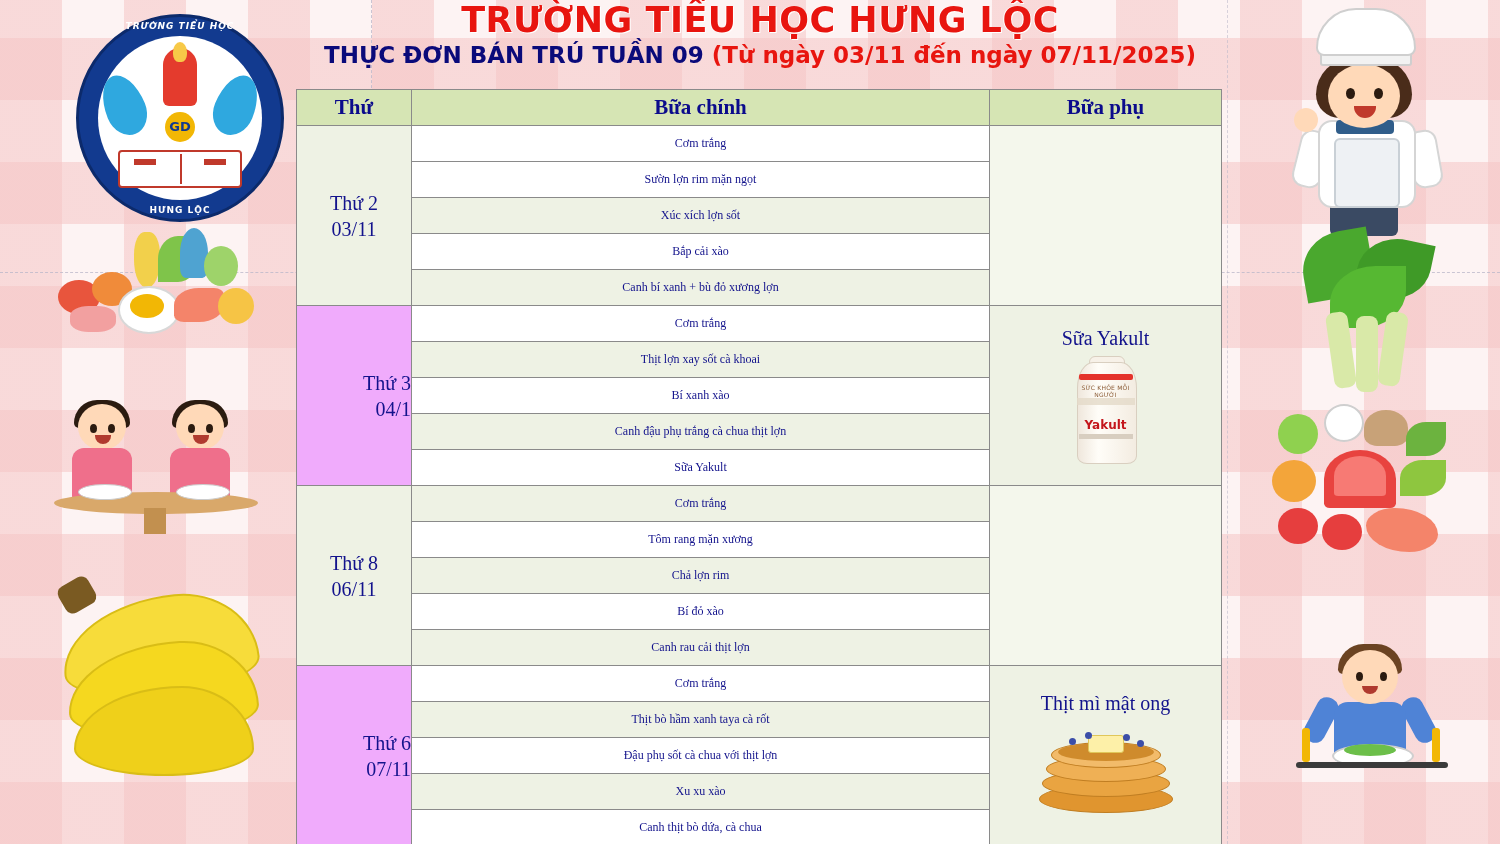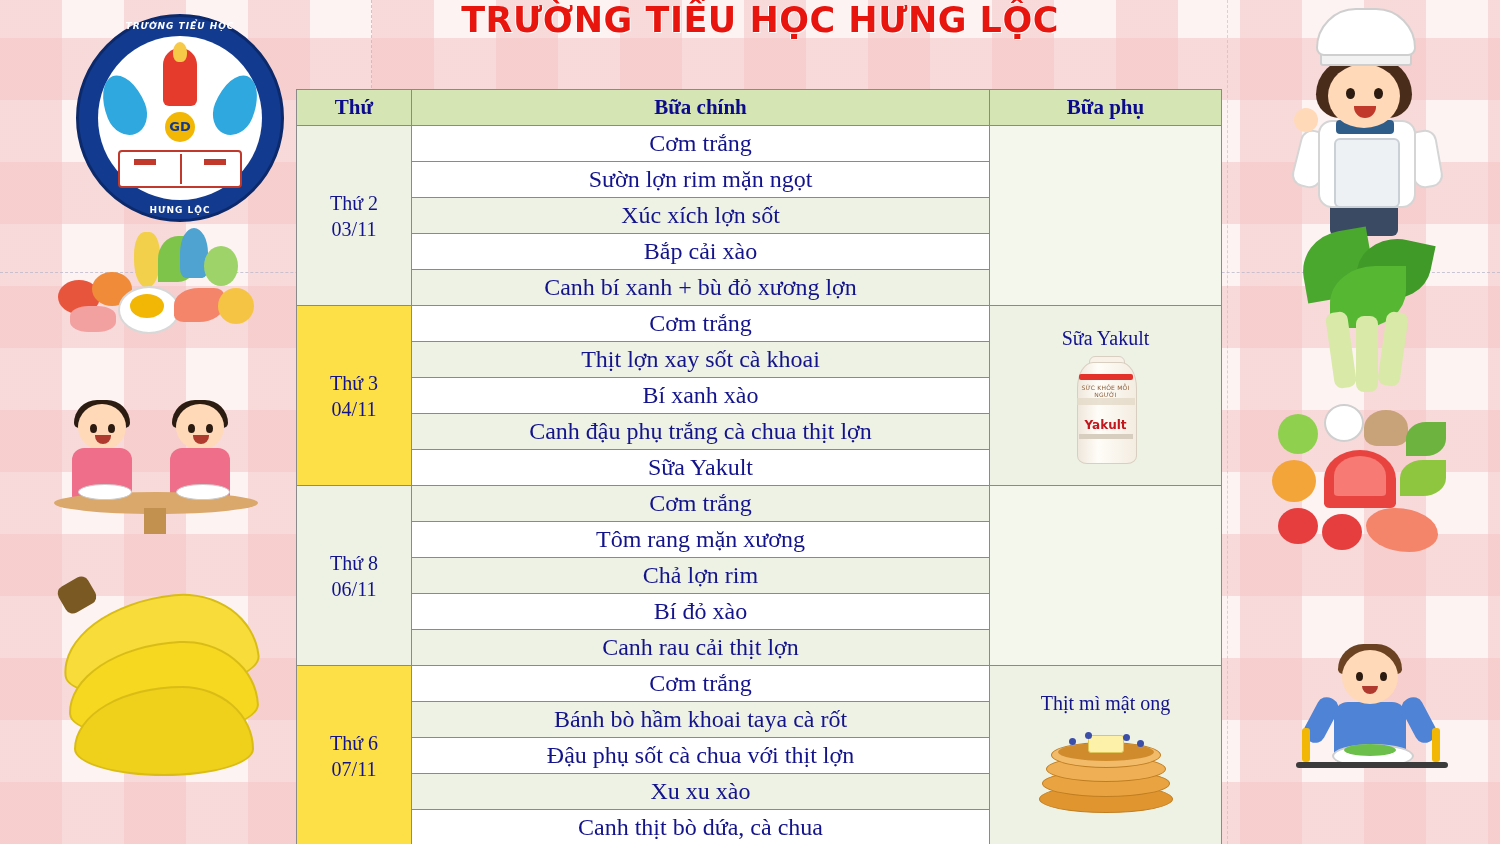--- a/index.html
+++ b/index.html
@@ -119,22 +119,22 @@
   col.c-day   { width: 115px; }
   col.c-main  { width: 578px; }
   col.c-snack { width: 232px; }
 
   td.day {
     font-weight: normal;
     font-size: 20px;
     line-height: 1.3;
     background: #eef2e4;
   }
-  td.day.alt { background: #fde047; }
-  td.dish { font-size: 24px; }
+  td.day.alt { background: #f0abfc; text-align: right; }
+  td.dish { font-size: 12px; }
   td.dish.shade { background: #eef2e4; }
   td.dish.plain { background: #ffffff; }
   td.snack {
     font-size: 20px;
     vertical-align: top;
     padding-top: 10px;
     background: #eef2e4;
   }
   td.snack.plain { background: #f4f7ec; }
   .snack-label { display: block; margin-bottom: 4px; }
@@ -561,20 +561,23 @@
   <div class="logo-flame"></div>
   <div class="logo-gd">GD</div>
   <div class="logo-book">
     <div class="b1"></div>
       <div class="b2"></div>
   </div>
 </div>
 
 <div class="header">
   <div class="title-main">TRƯỜNG TIỂU HỌC HƯNG LỘC</div>
+  <div class="title-sub">
+    <span>THỰC ĐƠN BÁN TRÚ TUẦN 09 </span><span class="red">(Từ ngày 03/11  đến ngày 07/11/2025)</span>
+  </div>
 </div>
 
 <div class="menu-wrap">
   <table class="menu">
     <colgroup>
       <col class="c-day">
         <col class="c-main">
         <col class="c-snack">
     </colgroup>
     <thead>
@@ -603,21 +606,21 @@
       <tr>
         <td class="dish plain">Bắp cải xào</td>
       </tr>
       <tr>
         <td class="dish shade">Canh bí xanh + bù đỏ xương lợn</td>
       </tr>
 
       <tr>
         <td class="day alt" rowspan="5">
           <div>Thứ 3</div>
-          <div>04/11</div>
+          <div>04/1</div>
         </td>
         <td class="dish plain">Cơm trắng</td>
         <td class="snack" rowspan="5">
           <span class="snack-label">Sữa Yakult</span>
           <div class="yakult">
             <div class="yk-neck"></div>
             <div class="yk-body"></div>
             <div class="yk-red1"></div>
             <div class="yk-txt">SỨC KHỎE MỖI NGƯỜI</div>
             <div class="yk-waist"></div>
@@ -676,21 +679,21 @@
             <div class="syrup"></div>
             <div class="butter"></div>
             <div class="berry" style="left:38px;bottom:74px;"></div>
             <div class="berry" style="left:54px;bottom:80px;"></div>
             <div class="berry" style="left:92px;bottom:78px;"></div>
             <div class="berry" style="left:106px;bottom:72px;"></div>
           </div>
         </td>
       </tr>
       <tr>
-        <td class="dish shade">Bánh bò hầm khoai taya cà rốt</td>
+        <td class="dish shade">Thịt bò hầm xanh taya cà rốt</td>
       </tr>
       <tr>
         <td class="dish plain">Đậu phụ sốt cà chua với thịt lợn</td>
       </tr>
       <tr>
         <td class="dish shade">Xu xu xào</td>
       </tr>
       <tr>
         <td class="dish plain">Canh thịt bò dứa, cà chua</td>
       </tr>

